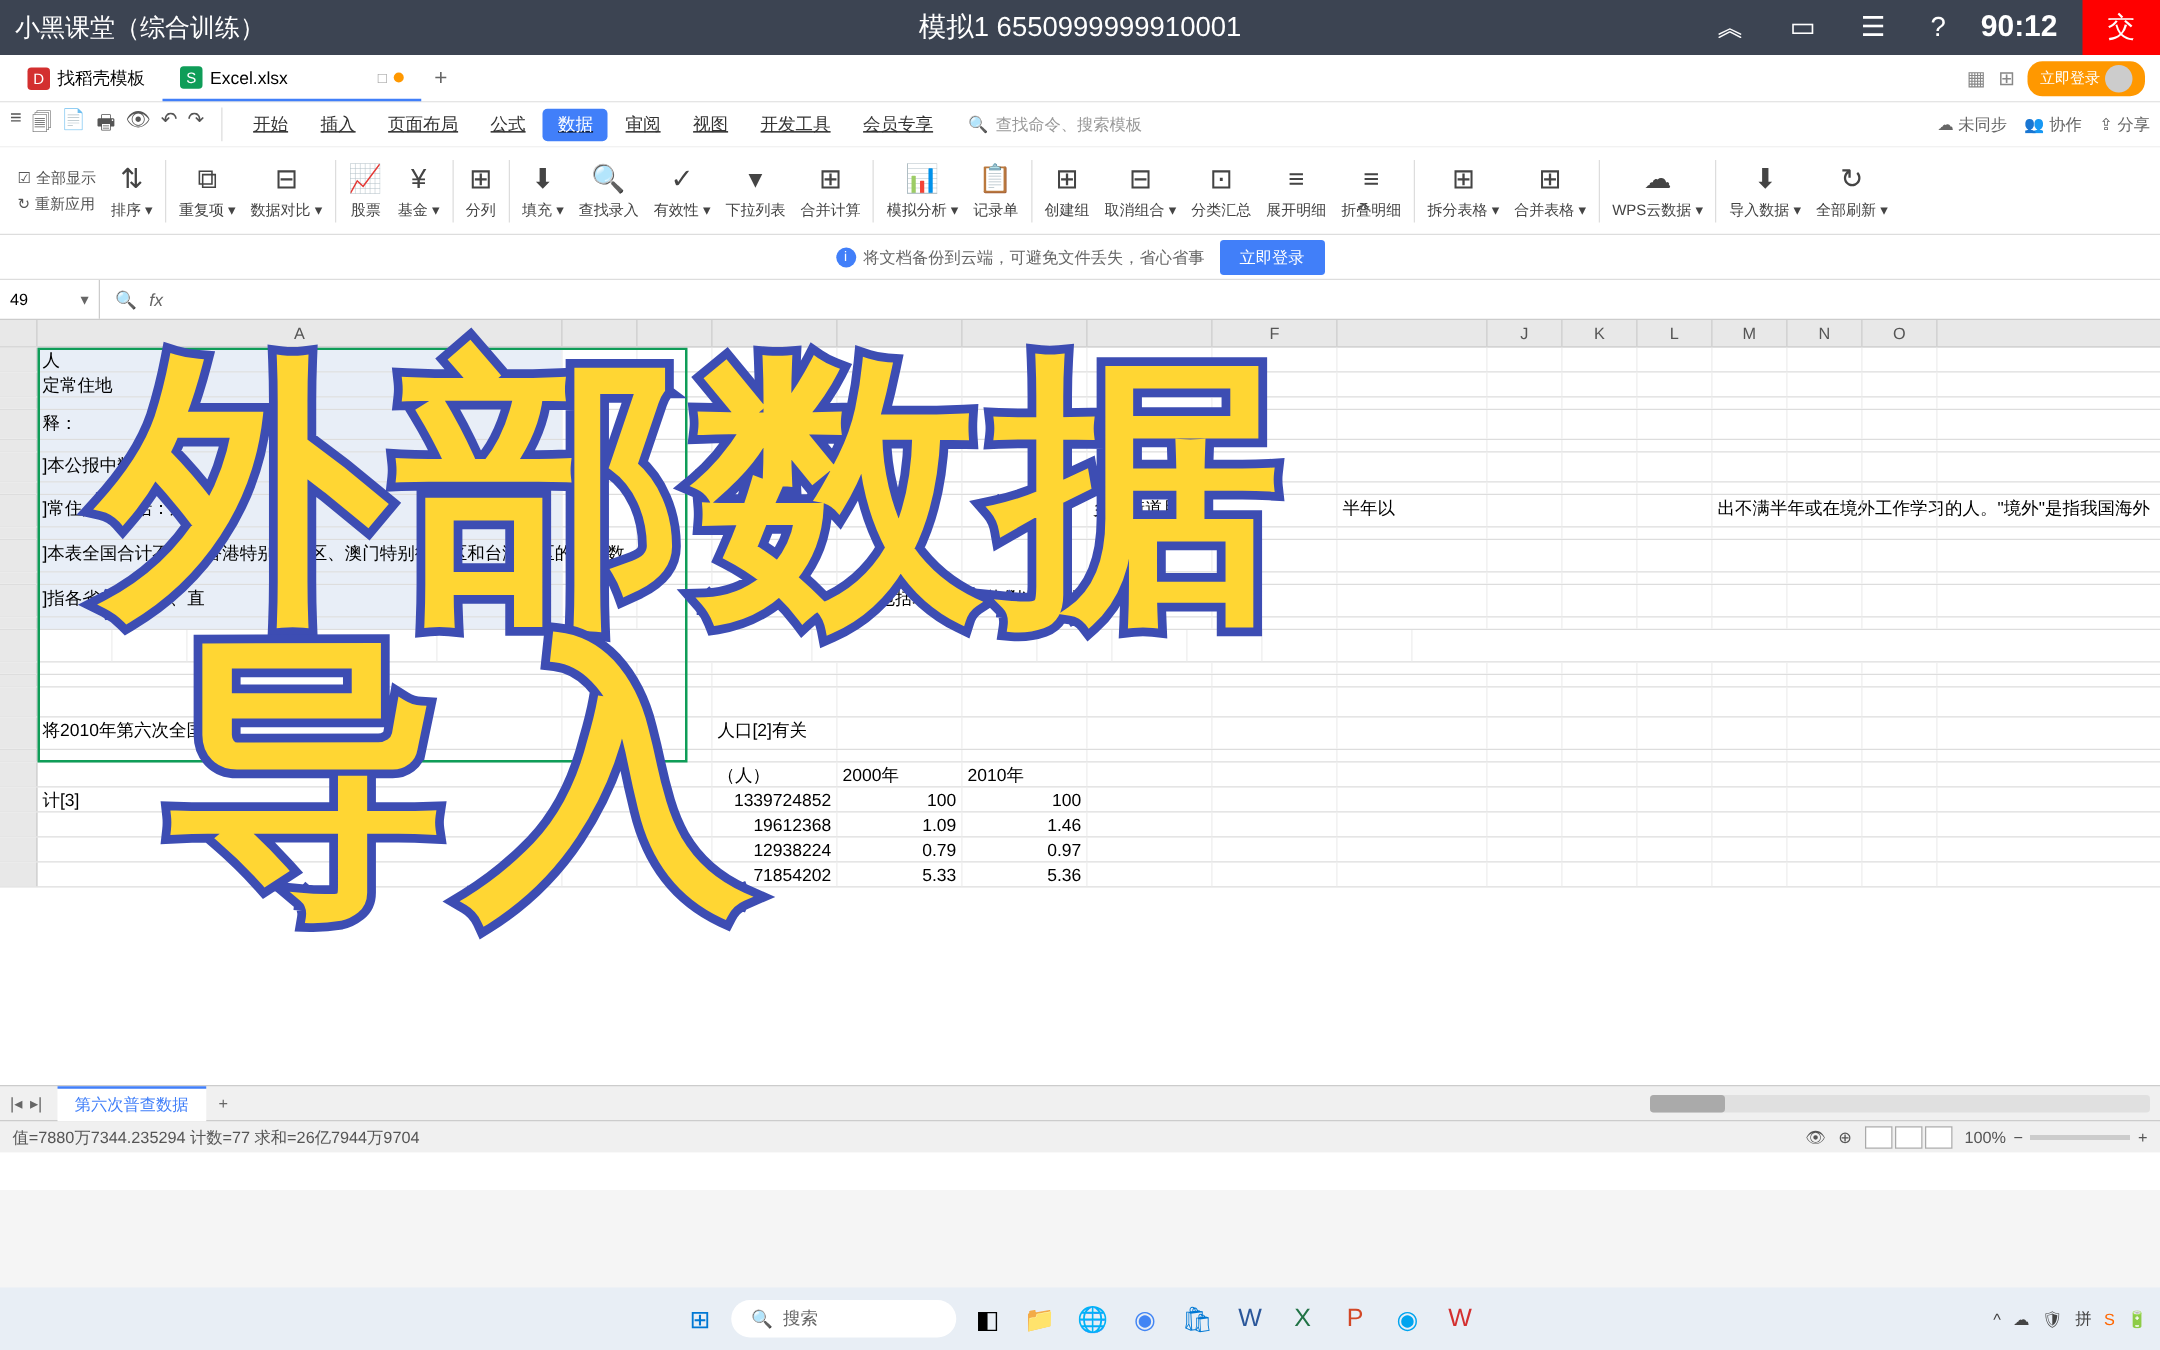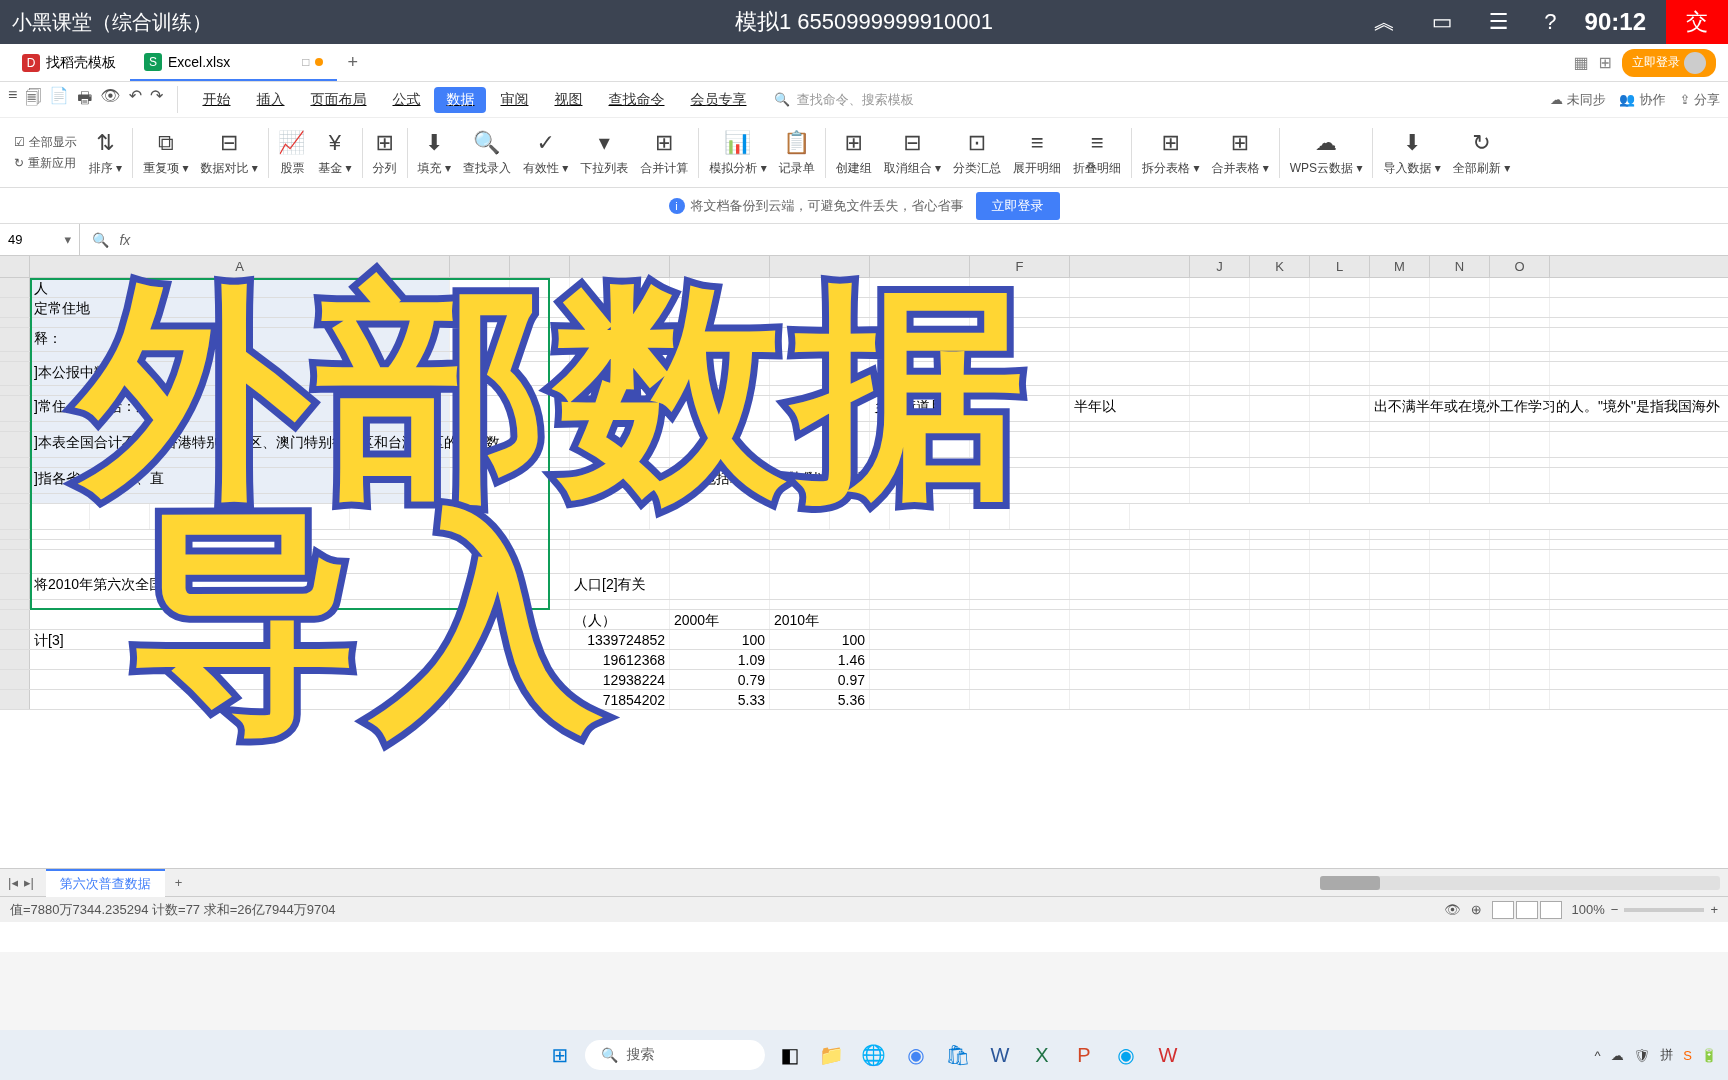--- a/index.html
+++ b/index.html
@@ -147,21 +147,21 @@
     <span class="menu-icon">↷</span>
   </div>
   <div class="menu-items" id="menu-items">
       <span class="menu-item">开始</span>
       <span class="menu-item">插入</span>
       <span class="menu-item">页面布局</span>
       <span class="menu-item">公式</span>
       <span class="menu-item active">数据</span>
       <span class="menu-item">审阅</span>
       <span class="menu-item">视图</span>
-      <span class="menu-item">查找命令</span>
+      <span class="menu-item">开发工具</span>
       <span class="menu-item">会员专享</span>
     </div>
   <div class="menu-search">
     <span>🔍</span>
     <span>查找命令、搜索模板</span>
   </div>
   <div class="menu-right">
     <span>☁ <span>未同步</span></span>
     <span>👥 <span>协作</span></span>
     <span>⇪ <span>分享</span></span>

